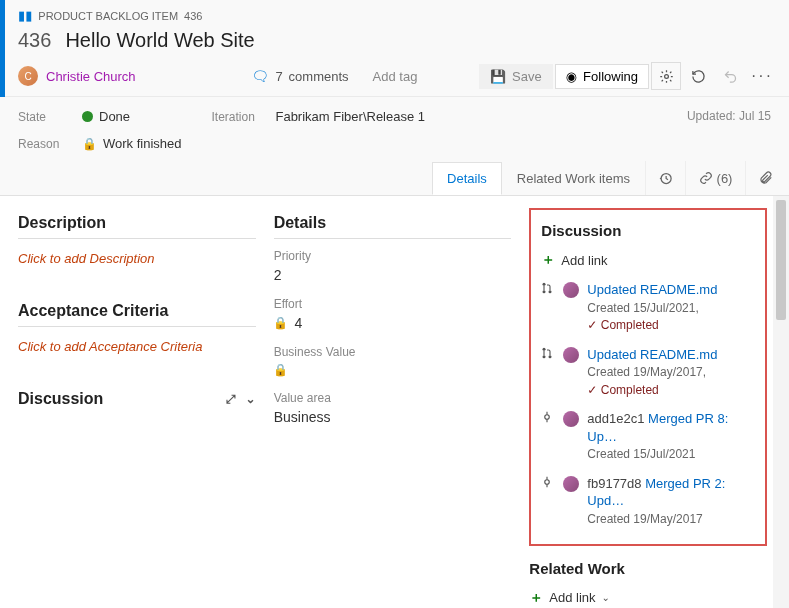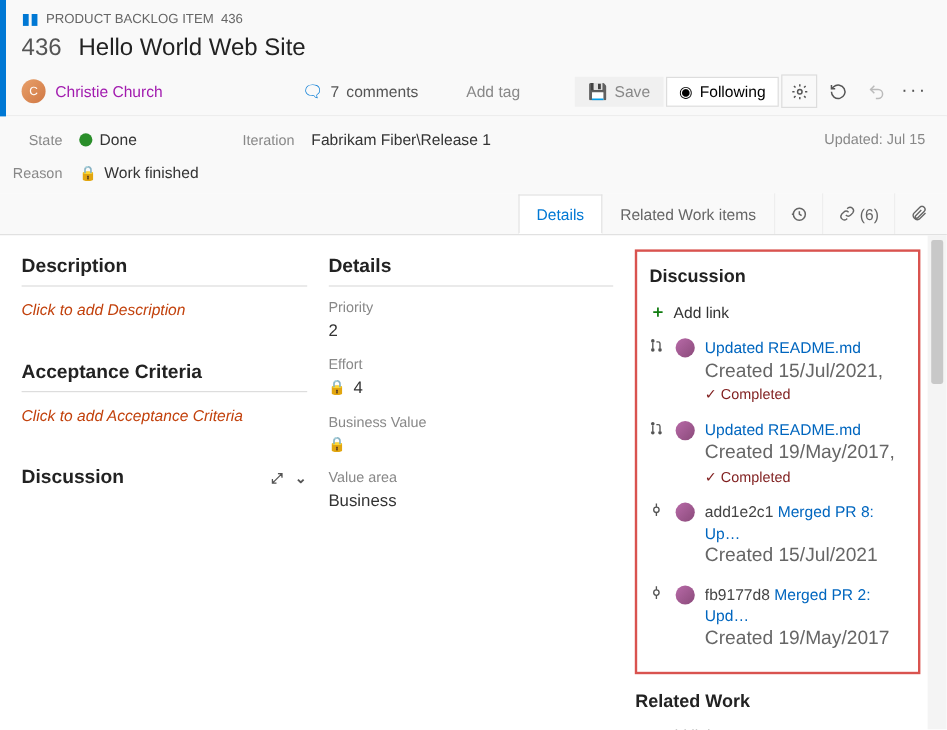--- a/index.html
+++ b/index.html
@@ -11,28 +11,28 @@
   .crumb .glyph { color: #0078d4; font-size: 13px; }
   .title-row { display: flex; align-items: baseline; gap: 14px; margin-top: 6px; }
   .title-id { font-size: 20px; font-weight: 400; color: #555; }
   .title-text { font-size: 20px; font-weight: 400; color: #222; }
   .meta-row { display: flex; align-items: center; gap: 8px; margin-top: 10px; }
   .avatar { width: 20px; height: 20px; border-radius: 50%; background: linear-gradient(135deg,#e8a06a,#d07844); display:inline-flex; align-items:center; justify-content:center; color:#fff; font-size:10px; }
   .assignee { font-size: 13px; color: #a21caf; }
   .spacer { flex: 1; }
   .comments { display: flex; align-items: center; gap: 6px; color: #555; font-size: 13px; }
   .comments .cicon { color:#0078d4; font-size:14px; }
-  .addtag { color:#888; font-size:13px; padding:2px 6px; margin-left:26px; }
+  .addtag { color:#888; font-size:13px; padding:2px 6px; margin-left:10px; }
   .actions { display: flex; align-items: center; gap: 2px; }
   .btn { display:inline-flex; align-items:center; gap:6px; padding:4px 10px; font-size:13px; background:#fff; border:1px solid transparent; cursor:pointer; }
   .btn.save { background:#f0f0f0; color:#888; }
   .btn.follow { background:#fff; border:1px solid #ddd; }
   .iconbtn { width:30px; height:28px; display:inline-flex; align-items:center; justify-content:center; color:#555; }
   .iconbtn.box { border:1px solid #ddd; }
-  .fields { display:flex; gap:30px; padding:12px 18px 10px 2px; background:#f9f9f9; font-size:13px; position:relative;text-align:right; }
+  .fields { display:flex; gap:30px; padding:12px 18px 10px 18px; background:#f9f9f9; font-size:13px; position:relative; }
   .fcol { display:flex; flex-direction:column; gap:12px; }
   .fitem { display:flex; align-items:center; gap:14px; }
   .flabel { color:#888; font-size:12px; min-width:50px; }
   .fval { color:#333; display:flex; align-items:center; gap:6px; }
   .dot-done { width:11px; height:11px; border-radius:50%; background:#2a8e2a; }
   .lock { color:#999; font-size:12px; }
   .updated { position:absolute; right:18px; top:12px; color:#888; font-size:12px; }
   .tabs-row { display:flex; justify-content:flex-end; align-items:center; border-bottom:1px solid #e1e1e1; background:#f9f9f9; padding-right:4px; }
   .tab { padding:8px 14px; font-size:13px; color:#666; cursor:pointer; border:1px solid transparent; background:transparent; display:flex; align-items:center; gap:6px; }
   .tab.active { background:#fff; color:#0078d4; border:1px solid #e1e1e1; border-bottom:1px solid #fff; margin-bottom:-1px; }
@@ -48,21 +48,21 @@
   .detval { color:#333; font-size:14px; margin-top:4px; display:flex; align-items:center; gap:6px; }
   .dev-section { border:2px solid #d9534f; padding:8px 10px 10px 10px; margin-bottom:14px; }
   .add-link { display:flex; align-items:center; gap:6px; color:#333; font-size:13px; padding:6px 0; }
   .add-link .plus { color:#107c10; font-weight:bold; font-size:14px; }
   .dev-item { display:flex; gap:8px; padding:6px 0; align-items:flex-start; }
   .dev-icon { color:#555; font-size:12px; width:14px; text-align:center; margin-top:1px; }
   .dev-av { width:16px; height:16px; border-radius:50%; background:linear-gradient(135deg,#b86aa8,#8a4a7a); flex-shrink:0; margin-top:1px; }
   .dev-body { flex:1; font-size:13px; line-height:1.35; }
   .link { color:#0066bf; cursor:pointer; }
   .hash { color:#444; }
-  .sub { color:#666; font-size:16px; }
+  .sub { color:#666; font-size:12px; }
   .chk { color:#7f1d1d; font-size:12px; }
   .rel-h { font-size:15px; font-weight:600; color:#222; margin:4px 0 6px 0; }
   .caret { font-size:10px; color:#555; }
   .disc-icons { color:#555; font-size:12px; display:flex; gap:10px; }
   .scrollbar { width:16px; background:#f4f4f4; position:relative; }
   .thumb { position:absolute; left:3px; right:3px; top:4px; height:120px; background:#c8c8c8; border-radius:2px; }
   svg { display:block; }
 </style>
 </head>
 <body>

